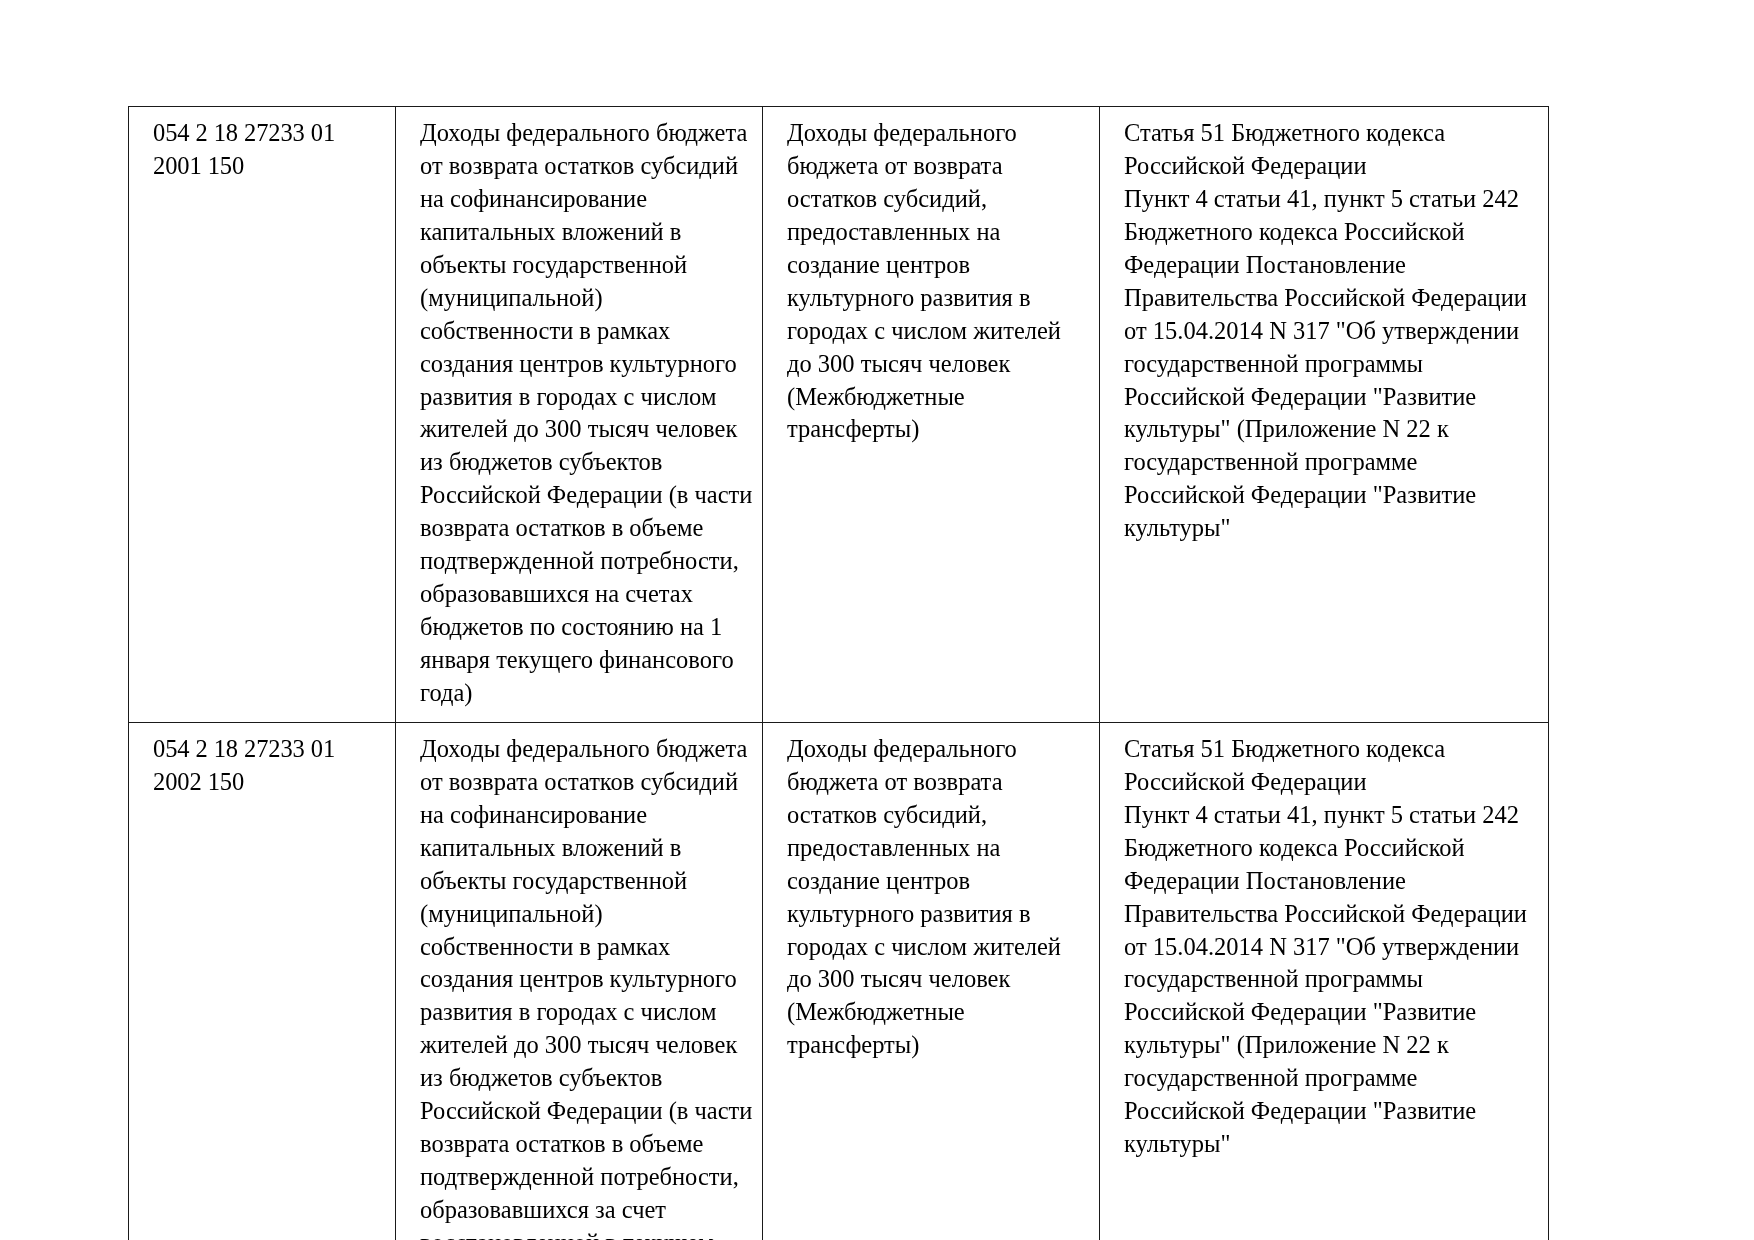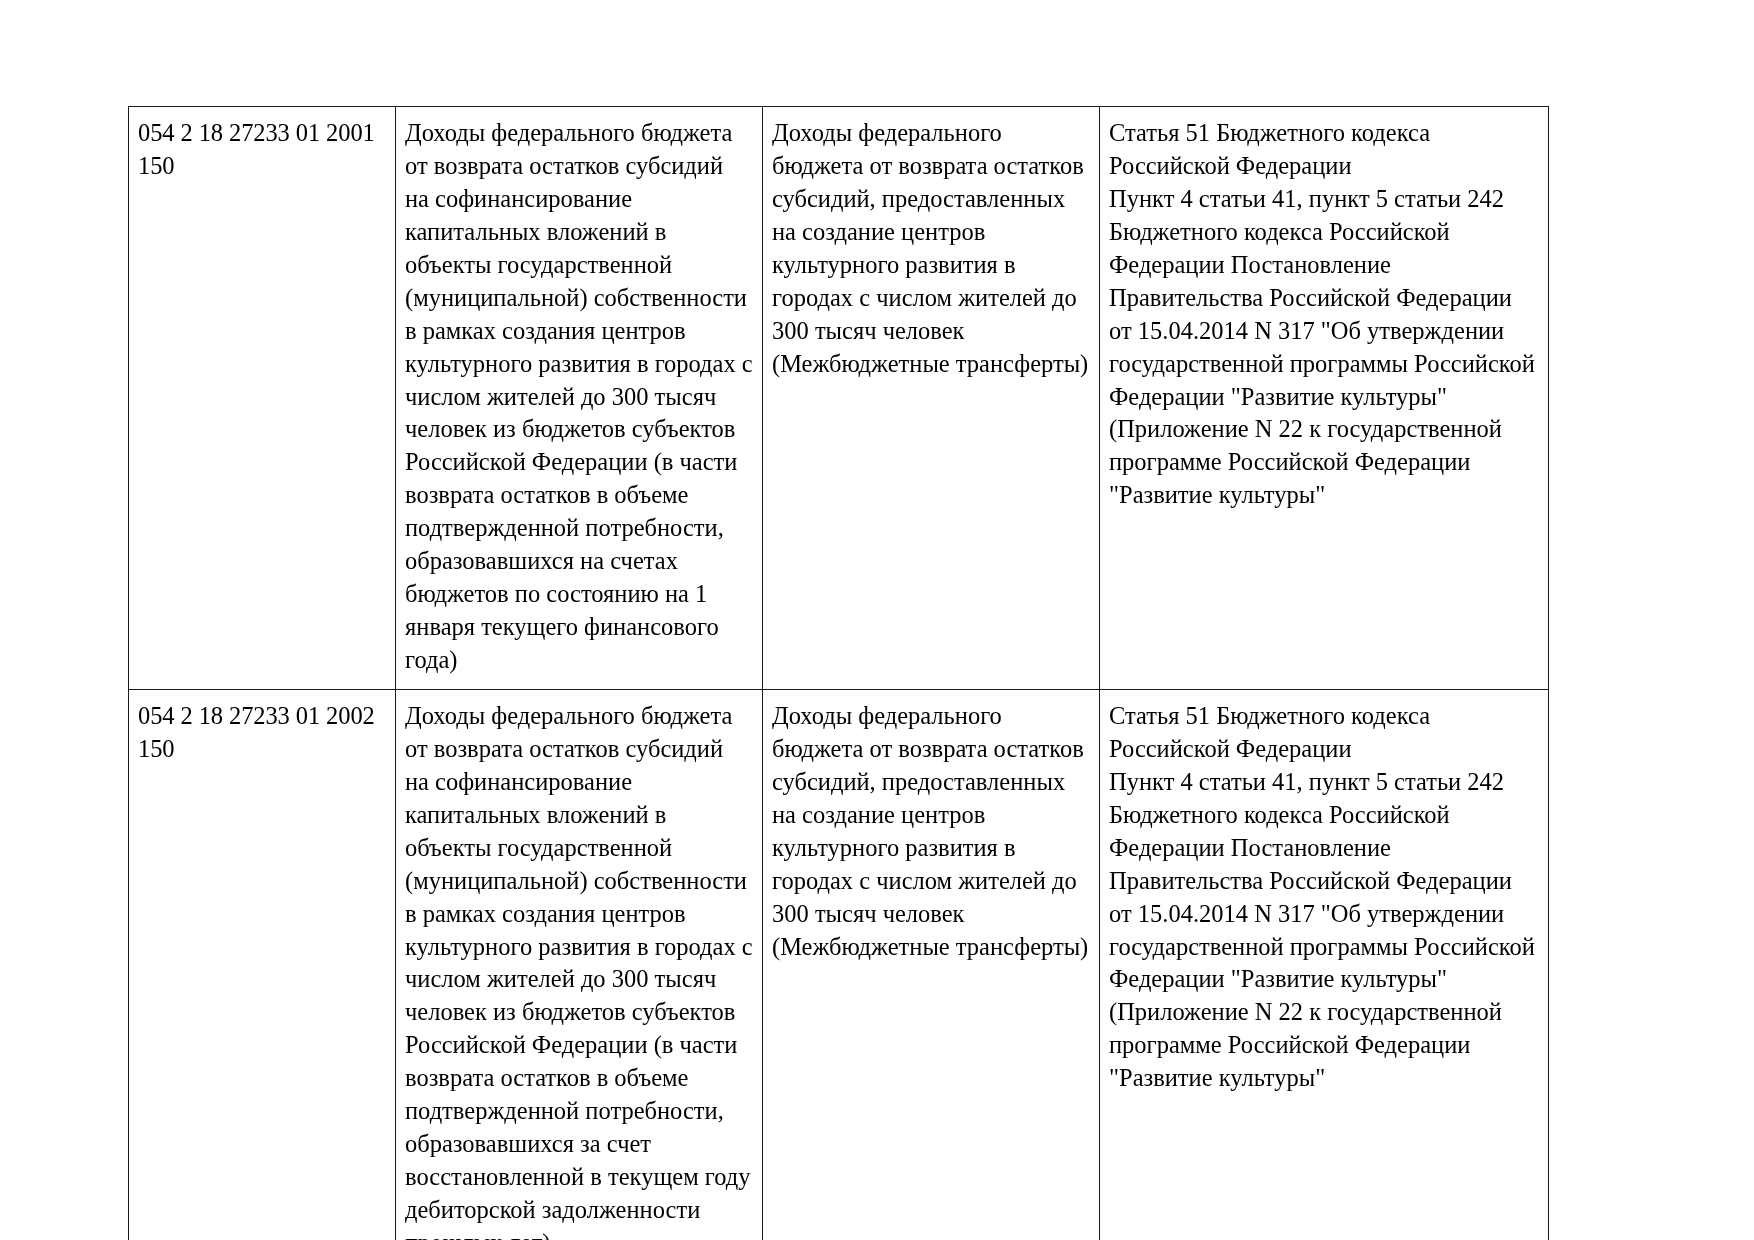--- a/index.html
+++ b/index.html
@@ -28,21 +28,21 @@
     width: 1420px;
   }
   table.doc-table {
     border-collapse: collapse;
     width: 1420px;
     table-layout: fixed;
   }
   table.doc-table td {
     border: 1.5px solid #1a1a1a;
     vertical-align: top;
-    padding: 10px 9px 12px 9px;
+    padding: 10px 9px 12px 24px;
     font-size: 24.5px;
     line-height: 1.345;
     font-family: "Liberation Serif", "DejaVu Serif", serif;
     color: #000000;
     word-wrap: break-word;
     white-space: pre-line;
   }
   col.c-code    { width: 267px; }
   col.c-name    { width: 367px; }
   col.c-desc    { width: 337px; }

